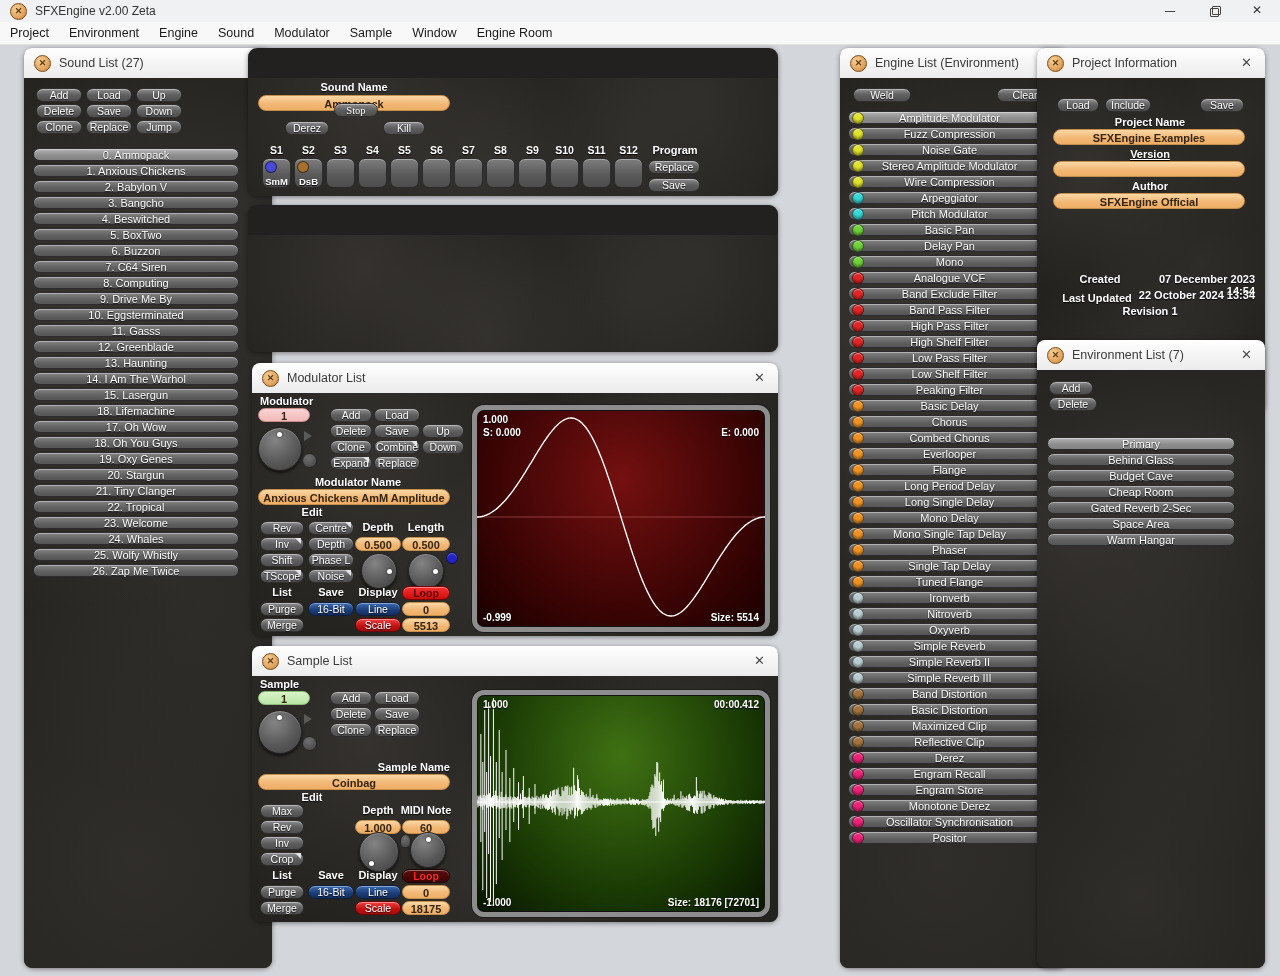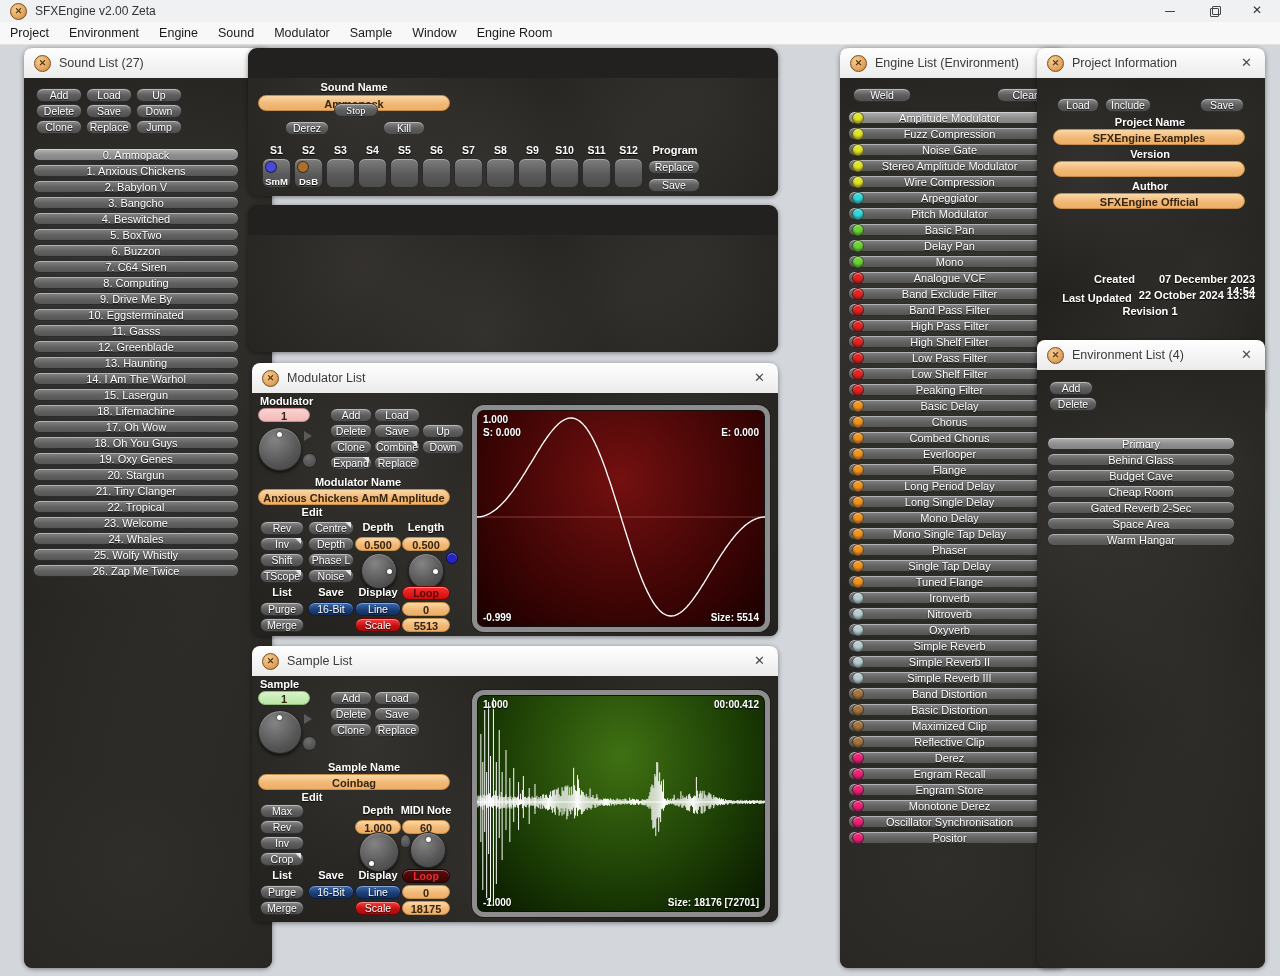--- a/index.html
+++ b/index.html
@@ -325,21 +325,21 @@
         <span class="kdot" style="left:18px;top:4px;"></span>
       </div>
     <div class="tri" style="left:52px;top:38px;"></div>
     <div class="subknob" style="left:50px;top:60px;width:13px;height:13px;"></div>
     <div class="pbtn tr1 tc1">Add</div>
     <div class="pbtn tr1 tc2">Load</div>
     <div class="pbtn tr2 tc1">Delete</div>
     <div class="pbtn tr2 tc2">Save</div>
     <div class="pbtn tr3 tc1">Clone</div>
     <div class="pbtn tr3 tc2">Replace</div>
-    <div class="lbl" style="left:16px;width:192px;top:85px;">Sample Name</div>
+    <div class="lbl" style="left:6px;width:192px;top:85px;text-align:right;">Sample Name</div>
     <div class="ofield" style="left:6px;width:192px;top:98px;height:16px;line-height:16px;">Coinbag</div>
     <div class="lbl" style="left:30px;width:60px;top:115px;">Edit</div>
     <div class="pbtn er1 ec1">Max</div>
     <div class="lbl er1 ec3">Depth</div>
     <div class="lbl er1" style="left:146px;width:56px;">MIDI Note</div>
     <div class="pbtn er2 ec1">Rev</div>
     <div class="ofield er2 ec3">1.000</div>
     <div class="ofield er2 ec4">60</div>
     <div class="pbtn er3 ec1">Inv</div>
     <div class="pbtn er4 ec1 notch">Crop</div>
@@ -438,36 +438,36 @@
       <span class="cookie"></span>
     <span>Project Information</span>
     <span class="pclose"></span>
     </div>
   <div class="pbody">
     <div class="pbtn" style="left:20px;top:20px;width:42px;">Load</div>
     <div class="pbtn" style="left:68px;top:20px;width:46px;">Include</div>
     <div class="pbtn" style="left:163px;top:20px;width:44px;">Save</div>
     <div class="lbl" style="left:18px;width:190px;top:38px;">Project Name</div>
     <div class="ofield" style="left:16px;width:192px;top:51px;height:16px;line-height:16px;">SFXEngine Examples</div>
-    <div class="lbl" style="left:18px;width:190px;top:70px;">Version</div>
+    <div class="lbl" style="left:18px;width:190px;top:70px;text-decoration:underline;">Version</div>
     <div class="ofield" style="left:16px;width:192px;top:83px;height:16px;line-height:16px;"></div>
     <div class="lbl" style="left:18px;width:190px;top:102px;">Author</div>
     <div class="ofield" style="left:16px;width:192px;top:115px;height:16px;line-height:16px;">SFXEngine Official</div>
-    <div class="lbl" style="left:28px;width:70px;top:195px;text-align:right;">Created</div>
+    <div class="lbl" style="left:28px;width:70px;top:195px;text-align:center;">Created</div>
     <div class="lbl" style="right:10px;width:125px;top:195px;text-align:right;font-weight:700;">07 December 2023 14:54</div>
     <div class="lbl" style="left:20px;width:80px;top:214px;text-align:center;">Last Updated</div>
     <div class="lbl" style="right:10px;width:120px;top:211px;text-align:right;font-weight:700;">22 October 2024 13:34</div>
     <div class="lbl" style="left:18px;width:190px;top:227px;">Revision 1</div>
   </div>
 </div>
 
 <div class="panel" style="left:1037px;top:340px;width:228px;height:628px;">
   <div class="ptitle">
       <span class="cookie"></span>
-    <span>Environment List (4)</span>
+    <span>Environment List (7)</span>
     <span class="pclose"></span>
     </div>
   <div class="pbody">
     <div class="pbtn" style="left:12px;top:11px;width:44px;">Add</div>
     <div class="pbtn" style="left:12px;top:27px;width:48px;">Delete</div>
     <div id="env-items" style="position:absolute;left:10px;top:67px;width:188px;">
         <div class="litem sel">Primary</div>
         <div class="litem">Behind Glass</div>
         <div class="litem">Budget Cave</div>
         <div class="litem">Cheap Room</div>

